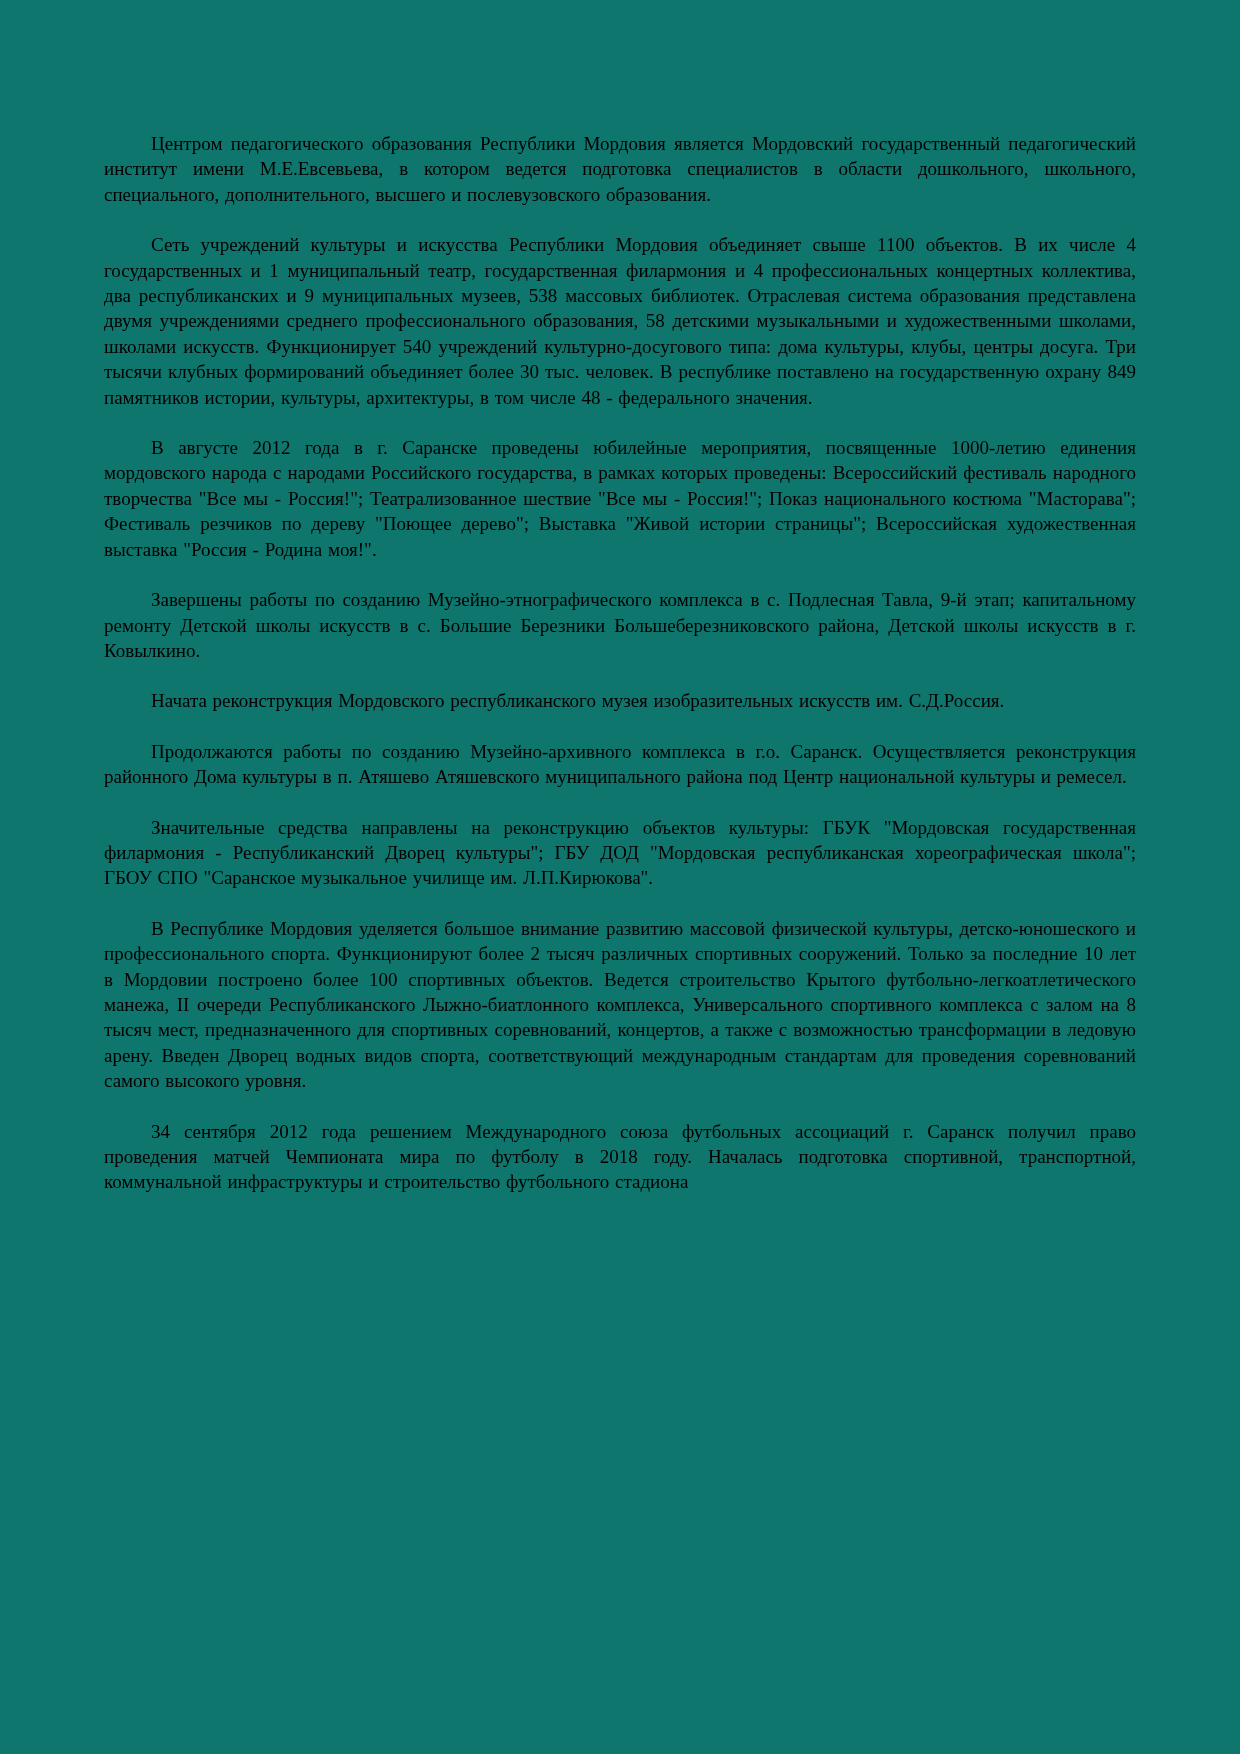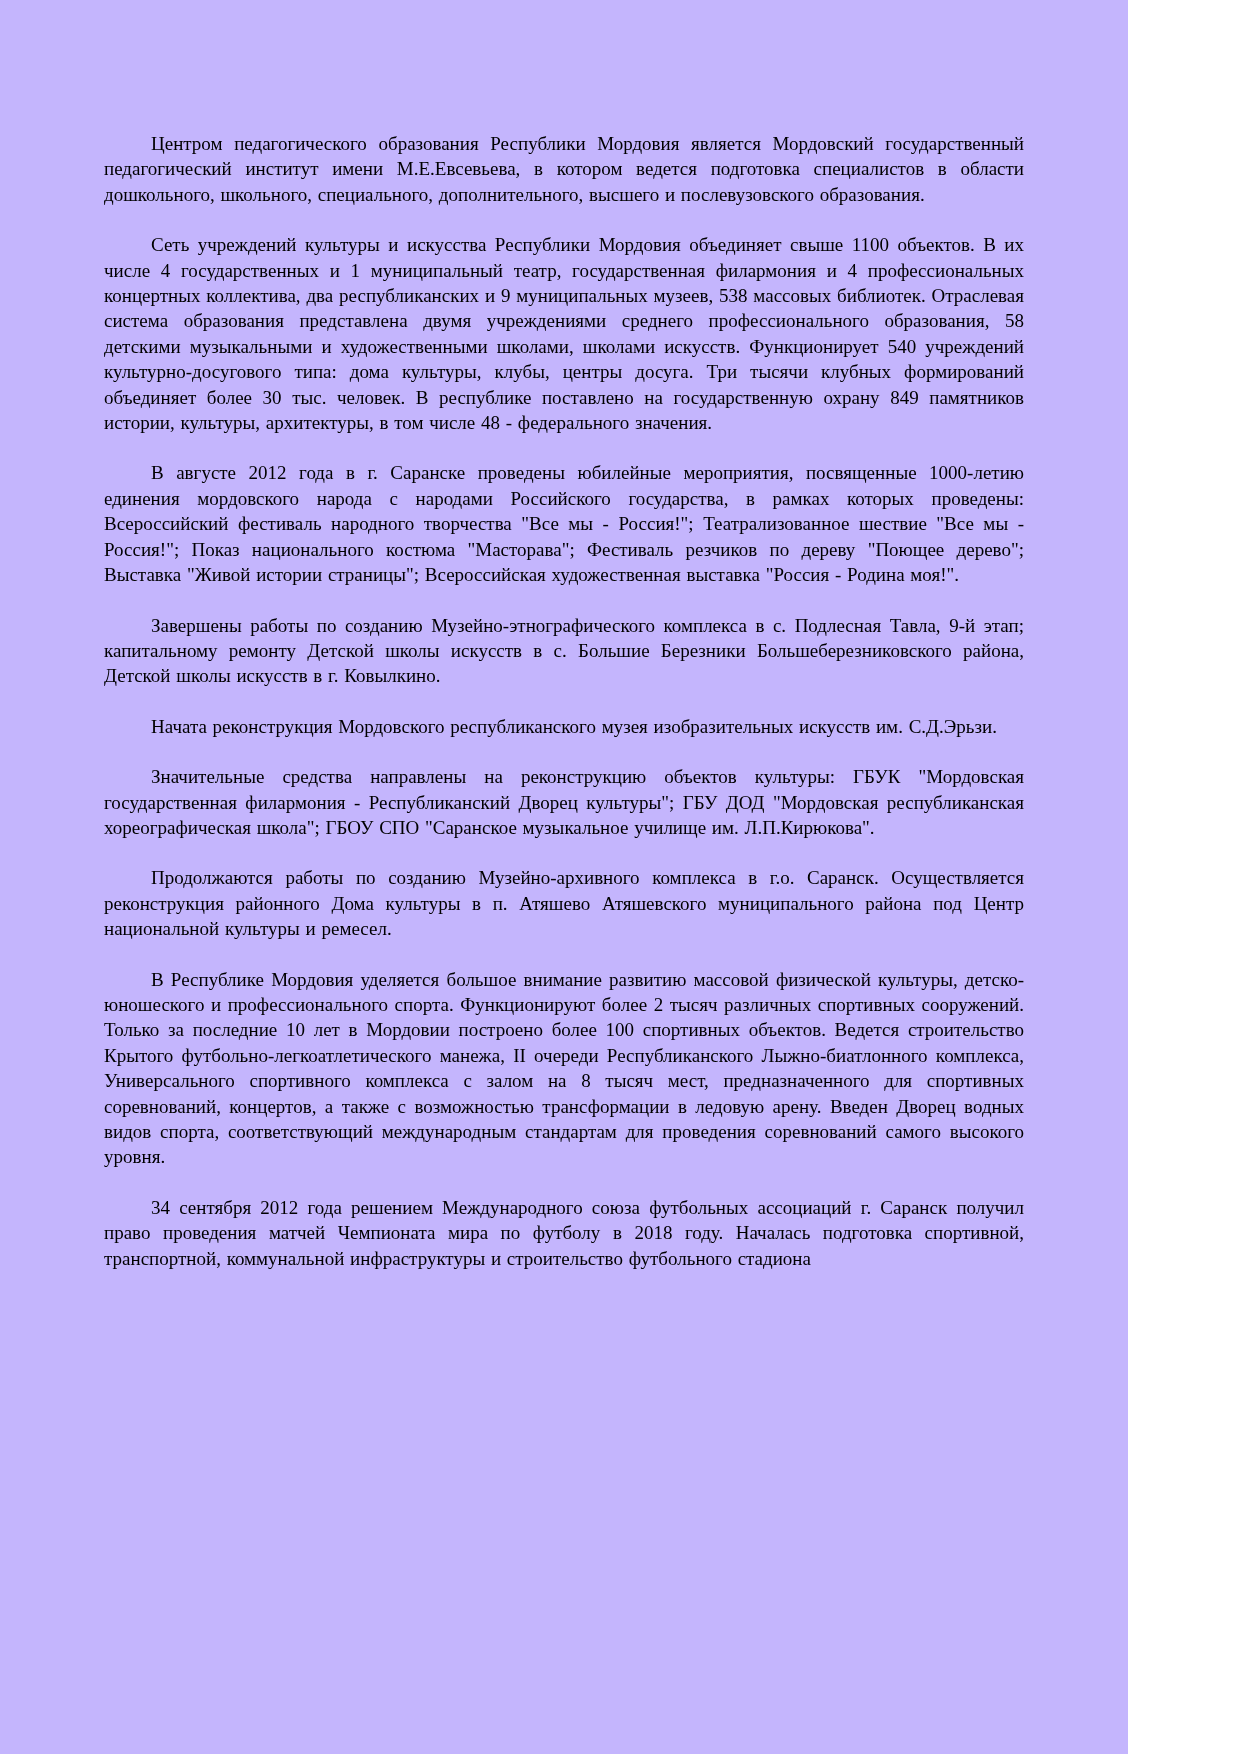--- a/index.html
+++ b/index.html
@@ -7,23 +7,23 @@
     padding: 0;
     background: #ffffff;
   }
   body {
     width: 1240px;
     height: 1754px;
     overflow: hidden;
   }
   .page {
     box-sizing: border-box;
-    width: 1128px;
+    width: 1240px;
     height: 1754px;
-    background: #c4b5fd;
+    background: #0f766e;
     padding: 131px 104px 17px 104px;
   }
   .page p {
     font-family: "Liberation Serif", "DejaVu Serif", serif;
     font-size: 19px;
     line-height: 25.4px;
     color: #000000;
     text-align: justify;
     text-indent: 47px;
     margin: 0 0 25px 0;
@@ -31,18 +31,18 @@
   }
 </style>
 </head>
 <body>
 
 <div class="page">
   <p>Центром педагогического образования Республики Мордовия является Мордовский государственный педагогический институт имени М.Е.Евсевьева, в котором ведется подготовка специалистов в области дошкольного, школьного, специального, дополнительного, высшего и послевузовского образования.</p>
   <p>Сеть учреждений культуры и искусства Республики Мордовия объединяет свыше 1100 объектов. В их числе 4 государственных и 1 муниципальный театр, государственная филармония и 4 профессиональных концертных коллектива, два республиканских и 9 муниципальных музеев, 538 массовых библиотек. Отраслевая система образования представлена двумя учреждениями среднего профессионального образования, 58 детскими музыкальными и художественными школами, школами искусств. Функционирует 540 учреждений культурно-досугового типа: дома культуры, клубы, центры досуга. Три тысячи клубных формирований объединяет более 30 тыс. человек. В республике поставлено на государственную охрану 849 памятников истории, культуры, архитектуры, в том числе 48 - федерального значения.</p>
   <p>В августе 2012 года в г. Саранске проведены юбилейные мероприятия, посвященные 1000-летию единения мордовского народа с народами Российского государства, в рамках которых проведены: Всероссийский фестиваль народного творчества "Все мы - Россия!"; Театрализованное шествие "Все мы - Россия!"; Показ национального костюма "Масторава"; Фестиваль резчиков по дереву "Поющее дерево"; Выставка "Живой истории страницы"; Всероссийская художественная выставка "Россия - Родина моя!".</p>
   <p>Завершены работы по созданию Музейно-этнографического комплекса в с. Подлесная Тавла, 9-й этап; капитальному ремонту Детской школы искусств в с. Большие Березники Большеберезниковского района, Детской школы искусств в г. Ковылкино.</p>
-  <p>Начата реконструкция Мордовского республиканского музея изобразительных искусств им. С.Д.Эрьзи.</p>
+  <p>Начата реконструкция Мордовского республиканского музея изобразительных искусств им. С.Д.Россия.</p>
+  <p>Продолжаются работы по созданию Музейно-архивного комплекса в г.о. Саранск. Осуществляется реконструкция районного Дома культуры в п. Атяшево Атяшевского муниципального района под Центр национальной культуры и ремесел.</p>
   <p>Значительные средства направлены на реконструкцию объектов культуры: ГБУК "Мордовская государственная филармония - Республиканский Дворец культуры"; ГБУ ДОД "Мордовская республиканская хореографическая школа"; ГБОУ СПО "Саранское музыкальное училище им. Л.П.Кирюкова".</p>
-  <p>Продолжаются работы по созданию Музейно-архивного комплекса в г.о. Саранск. Осуществляется реконструкция районного Дома культуры в п. Атяшево Атяшевского муниципального района под Центр национальной культуры и ремесел.</p>
   <p>В Республике Мордовия уделяется большое внимание развитию массовой физической культуры, детско-юношеского и профессионального спорта. Функционируют более 2 тысяч различных спортивных сооружений. Только за последние 10 лет в Мордовии построено более 100 спортивных объектов. Ведется строительство Крытого футбольно-легкоатлетического манежа, II очереди Республиканского Лыжно-биатлонного комплекса, Универсального спортивного комплекса с залом на 8 тысяч мест, предназначенного для спортивных соревнований, концертов, а также с возможностью трансформации в ледовую арену. Введен Дворец водных видов спорта, соответствующий международным стандартам для проведения соревнований самого высокого уровня.</p>
   <p>34 сентября 2012 года решением Международного союза футбольных ассоциаций г. Саранск получил право проведения матчей Чемпионата мира по футболу в 2018 году. Началась подготовка спортивной, транспортной, коммунальной инфраструктуры и строительство футбольного стадиона</p>
 </div>
 
 </body></html>

